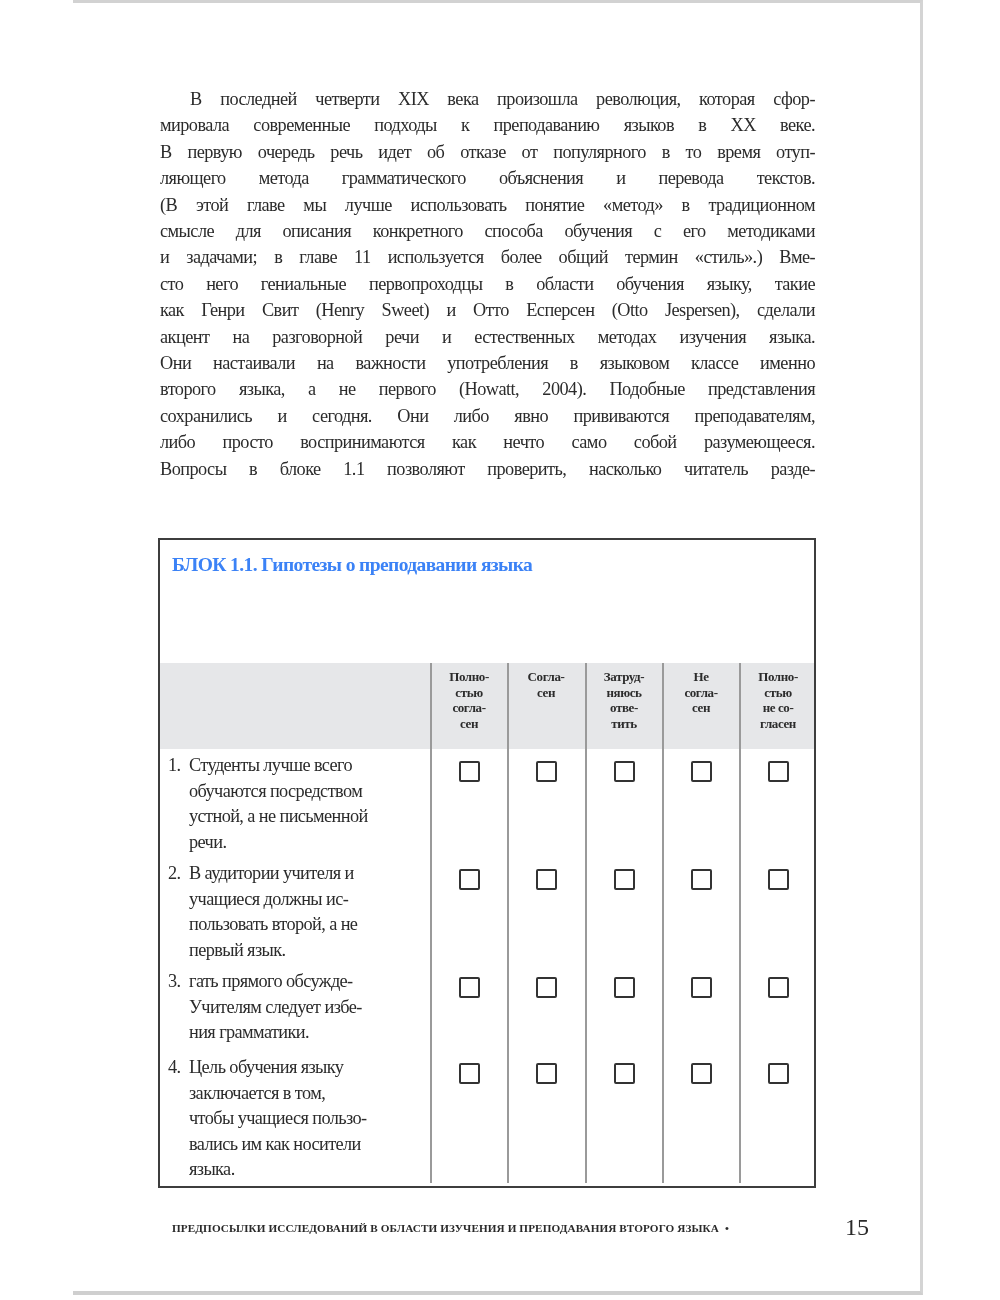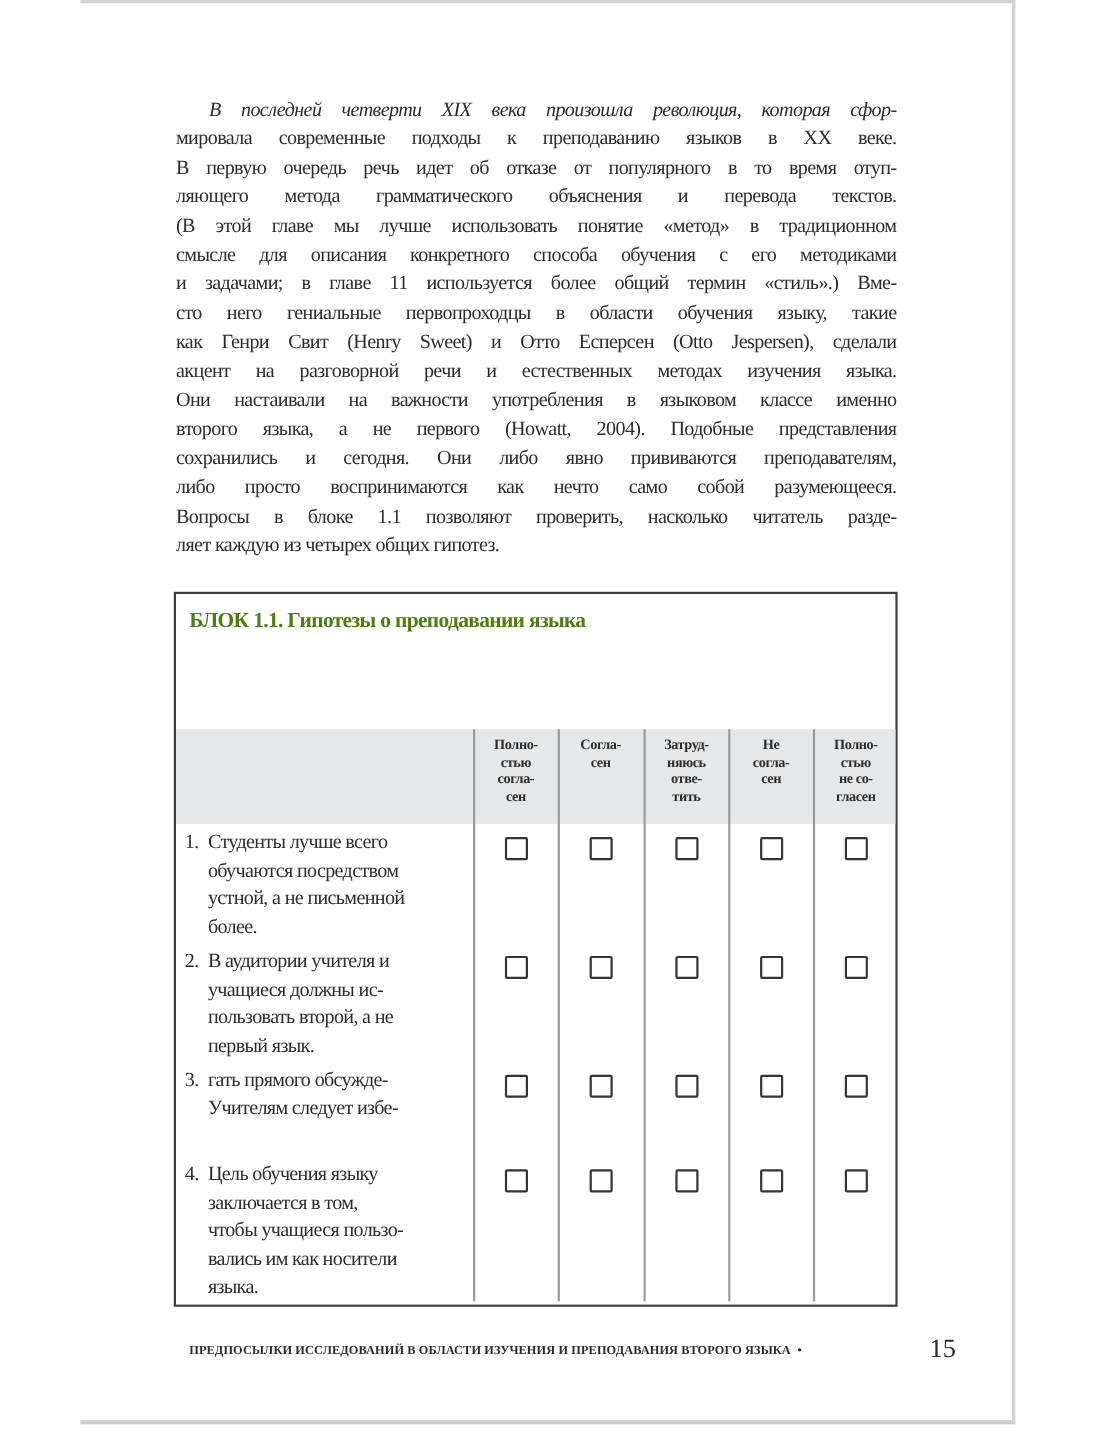--- a/index.html
+++ b/index.html
@@ -14,30 +14,30 @@
     border-right: 3px solid #d4d4d4;
     border-bottom: 4px solid #cfcfcf;
     box-sizing: border-box;
   }
   .body-text {
     position: absolute; left: 160px; top: 86px; width: 655px;
     font-size: 18.3px; line-height: 26.4px; text-align: justify;
     letter-spacing: -0.55px; color: #2b2b2b;
   }
   .body-text .line { display: block; white-space: nowrap; text-align-last: justify; text-align: justify; }
-  .body-text .line.first { text-indent: 30px; font-style: italic; }
+  .body-text .line.first { text-indent: 30px; }
   .body-text .line.last { text-align-last: left; }
 
   .box {
     position: absolute; left: 158px; top: 538px; width: 658px; height: 650px;
     border: 2px solid #3d3d3d; box-sizing: border-box; background: #fff;
   }
   .box-title {
     position: absolute; left: 12px; top: 14px; font-weight: bold; font-size: 19.5px;
-    letter-spacing: -0.6px; color: #4d7c0f;
+    letter-spacing: -0.6px; color: #3b82f6;
   }
   .box-subtitle {
     position: absolute; left: 12px; top: 52px; width: 630px; font-style: italic;
     font-size: 18.5px; line-height: 26px; letter-spacing: -0.6px; color: #2b2b2b;
   }
   .box-subtitle .line { display: block; white-space: nowrap; }
 
   .grid { position: absolute; left: 0; top: 123px; width: 674px; height: 523px; }
   .header-row {
     position: absolute; left: 0; top: 0; width: 654px; height: 86px; background: #e6e7e9;
@@ -82,21 +82,20 @@
     <span class="line">смысле для описания конкретного способа обучения с его методиками</span>
     <span class="line">и задачами; в главе 11 используется более общий термин «стиль».) Вме-</span>
     <span class="line">сто него гениальные первопроходцы в области обучения языку, такие</span>
     <span class="line">как Генри Свит (Henry Sweet) и Отто Есперсен (Otto Jespersen), сделали</span>
     <span class="line">акцент на разговорной речи и естественных методах изучения языка.</span>
     <span class="line">Они настаивали на важности употребления в языковом классе именно</span>
     <span class="line">второго языка, а не первого (Howatt, 2004). Подобные представления</span>
     <span class="line">сохранились и сегодня. Они либо явно прививаются преподавателям,</span>
     <span class="line">либо просто воспринимаются как нечто само собой разумеющееся.</span>
     <span class="line">Вопросы в блоке 1.1 позволяют проверить, насколько читатель разде-</span>
-    <span class="line last">ляет каждую из четырех общих гипотез.</span>
   </div>
 
 <div class="box">
   <div class="box-title">БЛОК 1.1. Гипотезы о преподавании языка</div>
 
   <div class="grid" id="grid">
     <div class="header-row"></div>
   <div class="vline" style="left: 270px;"></div>
       <div class="col-head" style="left: 272px;">
         <div>Полно-</div>
@@ -128,21 +127,21 @@
         <div>стью</div>
         <div>не со-</div>
         <div>гласен</div>
       </div>
       <div class="row-text" style="top: 90px;">
         <span class="num">1.</span>
         <span class="txt">
           <span class="line">Студенты лучше всего</span>
           <span class="line">обучаются посредством</span>
           <span class="line">устной, а не письменной</span>
-          <span class="line">более.</span>
+          <span class="line">речи.</span>
         </span>
       </div>
       <div class="cb" role="checkbox" aria-checked="false" style="left: 298.5px; top: 98px;"></div>
       <div class="cb" role="checkbox" aria-checked="false" style="left: 375.5px; top: 98px;"></div>
       <div class="cb" role="checkbox" aria-checked="false" style="left: 453.5px; top: 98px;"></div>
       <div class="cb" role="checkbox" aria-checked="false" style="left: 530.5px; top: 98px;"></div>
       <div class="cb" role="checkbox" aria-checked="false" style="left: 607.5px; top: 98px;"></div>
       <div class="row-text" style="top: 198px;">
         <span class="num">2.</span>
         <span class="txt">
@@ -155,20 +154,21 @@
       <div class="cb" role="checkbox" aria-checked="false" style="left: 298.5px; top: 206px;"></div>
       <div class="cb" role="checkbox" aria-checked="false" style="left: 375.5px; top: 206px;"></div>
       <div class="cb" role="checkbox" aria-checked="false" style="left: 453.5px; top: 206px;"></div>
       <div class="cb" role="checkbox" aria-checked="false" style="left: 530.5px; top: 206px;"></div>
       <div class="cb" role="checkbox" aria-checked="false" style="left: 607.5px; top: 206px;"></div>
       <div class="row-text" style="top: 306px;">
         <span class="num">3.</span>
         <span class="txt">
           <span class="line">гать прямого обсужде-</span>
           <span class="line">Учителям следует избе-</span>
+          <span class="line">ния грамматики.</span>
         </span>
       </div>
       <div class="cb" role="checkbox" aria-checked="false" style="left: 298.5px; top: 314px;"></div>
       <div class="cb" role="checkbox" aria-checked="false" style="left: 375.5px; top: 314px;"></div>
       <div class="cb" role="checkbox" aria-checked="false" style="left: 453.5px; top: 314px;"></div>
       <div class="cb" role="checkbox" aria-checked="false" style="left: 530.5px; top: 314px;"></div>
       <div class="cb" role="checkbox" aria-checked="false" style="left: 607.5px; top: 314px;"></div>
       <div class="row-text" style="top: 392px;">
         <span class="num">4.</span>
         <span class="txt">

